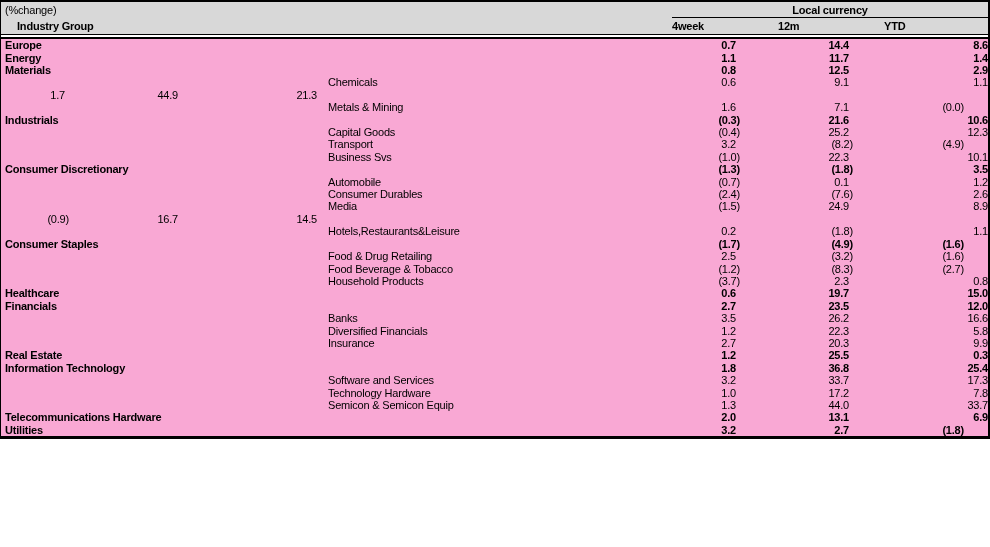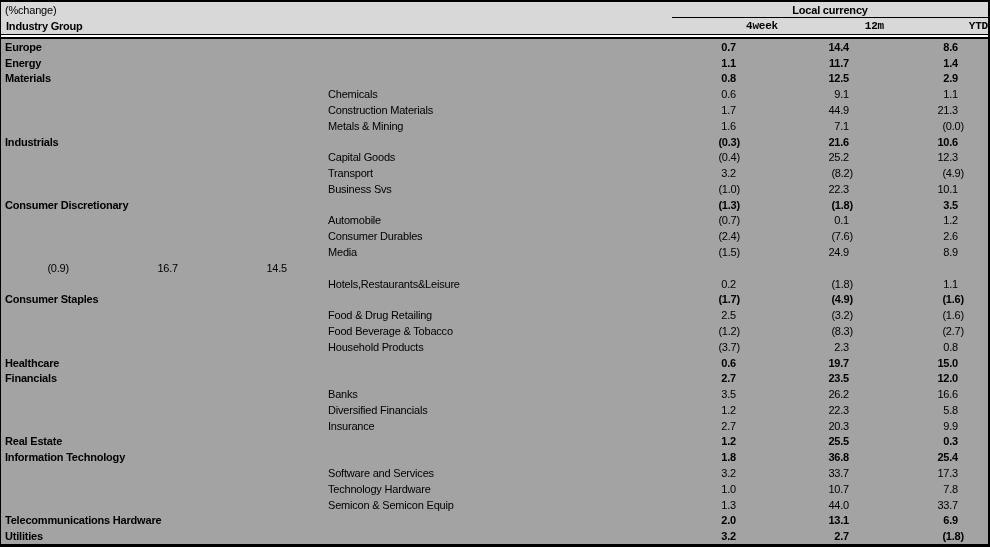--- a/index.html
+++ b/index.html
@@ -6,69 +6,69 @@
   html, body { background: #fff; }
   body {
     font-family: "Liberation Sans", "DejaVu Sans", sans-serif;
     font-size: 11px;
     color: var(--text, #000);
     letter-spacing: -0.2px;
   }
   .report-table {
     position: relative;
     width: 990px;
-    height: 547px;
+    height: 439px;
     border-top: 2px solid var(--border, #000);
     border-left: 1px solid var(--border, #000);
     border-right: 2px solid var(--border, #000);
     border-bottom: 3px solid var(--border, #000);
     display: flex;
     flex-direction: column;
-    background: #a3a3a3;
+    background: #f9a8d4;
   }
   
   .hdr {
     background: var(--header-bg, #d8d8d8);
     flex: 0 0 32px;
     display: flex;
     flex-direction: column;
   }
   .hdr-row { flex: 1; display: flex; align-items: center; }
   .pct-label { flex: 1; padding-left: 4px; font-weight: normal; }
   .lc-wrap {
     width: 316px;
     height: 100%;
     display: flex;
     align-items: center;
     justify-content: center;
     font-weight: bold;
     border-bottom: 1px solid var(--border, #000);
   }
-  .ig-label { flex: 1; padding-left: 5px; font-weight: bold; }
-  .col-h { font-weight: bold; text-align: right; font-family: Liberation Mono, monospace; }
+  .ig-label { flex: 1; padding-left: 16px; font-weight: bold; }
+  .col-h { font-weight: bold; text-align: left; }
   .col-h.w0 { width: 106px; }
   .col-h.w1 { width: 106px; }
   .col-h.w2 { width: 104px; }
   
   .hdr-sep {
     flex: 0 0 5px;
     background: #fff;
     border-top: 1px solid var(--border, #000);
     border-bottom: 2px solid var(--border, #000);
   }
   
   .rows { flex: 1; display: flex; flex-direction: column; }
   .row { flex: 1; display: flex; align-items: center; }
   .row.bold { font-weight: bold; justify-content: flex-end; }
   .cell.label { flex: 1; padding-left: 4px; white-space: nowrap; }
   .row.indent .cell.label { padding-left: 327px; }
   .cell.num { text-align: right; white-space: nowrap; }
   .cell.num.c0 { width: 106px; padding-right: 42px; }
   .cell.num.c1 { width: 106px; padding-right: 35px; }
-  .cell.num.c2 { width: 104px; padding-right: 30px; }
+  .cell.num.c2 { width: 104px; }
   .cell.num.c0.paren { padding-right: 38px; }
   .cell.num.c1.paren { padding-right: 31px; }
   .cell.num.c2.paren { padding-right: 24px; }
 </style>
 </head>
 <body>
 
 <div class="report-table">
   <div class="hdr">
     <div class="hdr-row">
@@ -104,21 +104,20 @@
     <div class="cell num c1">12.5</div>
     <div class="cell num c2">2.9</div>
   </div>
       <div class="row indent">
     <div class="cell label">Chemicals</div>
     <div class="cell num c0">0.6</div>
     <div class="cell num c1">9.1</div>
     <div class="cell num c2">1.1</div>
   </div>
       <div class="row indent">
-    <div class="cell label">Construction Materials</div>
     <div class="cell num c0">1.7</div>
     <div class="cell num c1">44.9</div>
     <div class="cell num c2">21.3</div>
   </div>
       <div class="row indent">
     <div class="cell label">Metals &amp; Mining</div>
     <div class="cell num c0">1.6</div>
     <div class="cell num c1">7.1</div>
     <div class="cell num c2 paren">(0.0)</div>
   </div>
@@ -249,21 +248,21 @@
   </div>
       <div class="row indent">
     <div class="cell label">Software and Services</div>
     <div class="cell num c0">3.2</div>
     <div class="cell num c1">33.7</div>
     <div class="cell num c2">17.3</div>
   </div>
       <div class="row indent">
     <div class="cell label">Technology Hardware</div>
     <div class="cell num c0">1.0</div>
-    <div class="cell num c1">10.7</div>
+    <div class="cell num c1">17.2</div>
     <div class="cell num c2">7.8</div>
   </div>
       <div class="row indent">
     <div class="cell label">Semicon &amp; Semicon Equip</div>
     <div class="cell num c0">1.3</div>
     <div class="cell num c1">44.0</div>
     <div class="cell num c2">33.7</div>
   </div>
       <div class="row bold">
     <div class="cell label">Telecommunications Hardware</div>

